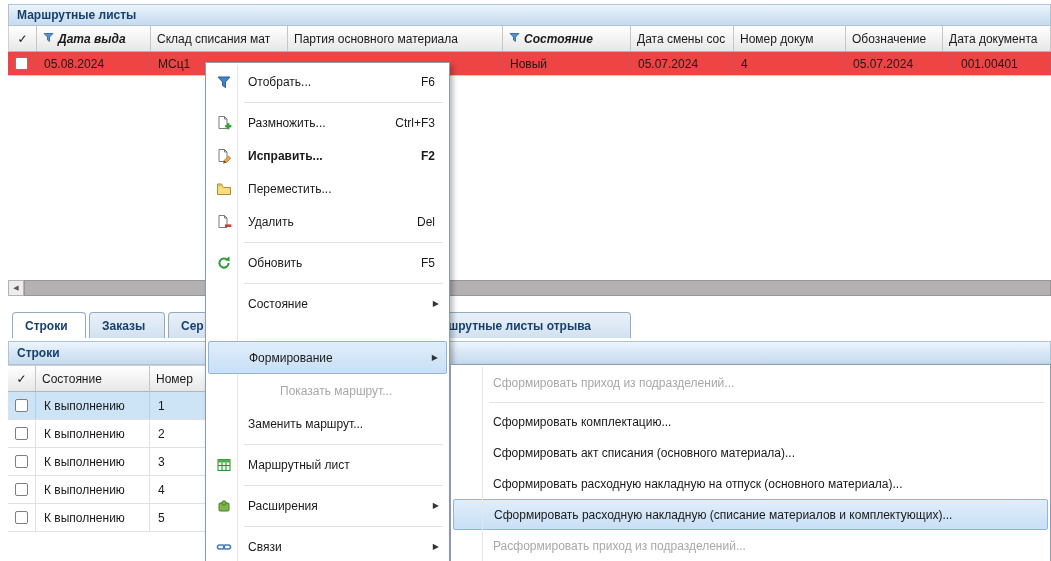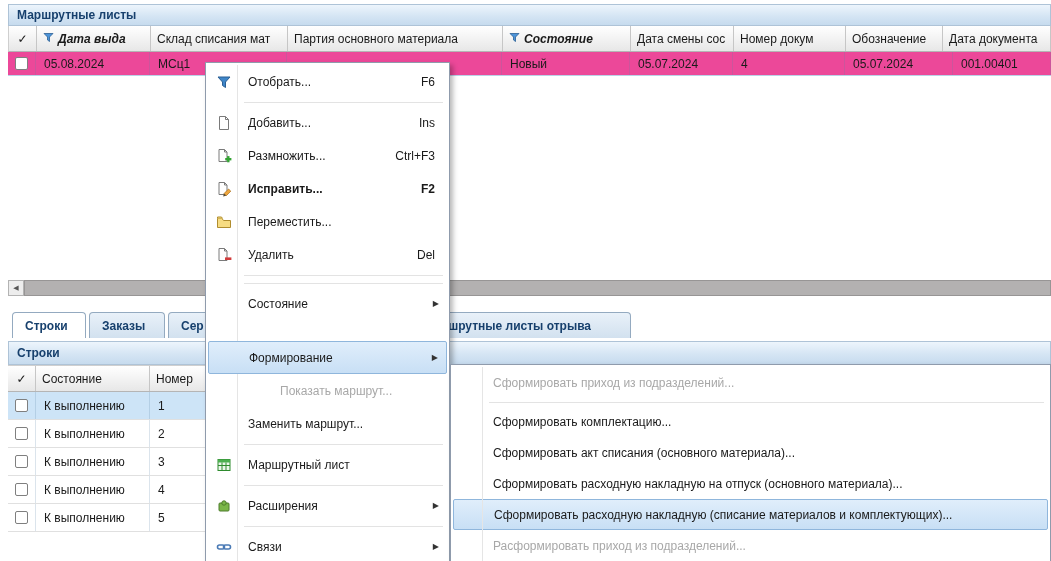--- a/index.html
+++ b/index.html
@@ -12,21 +12,21 @@
     border:1px solid #aec3d7; color:#17406d; font-weight:bold; }
 
   
   .top-panel { position:absolute; left:8px; top:4px; right:0; }
   .grid-header { display:flex; height:26px; background:linear-gradient(180deg,#ffffff,#e7e7e7);
     border-bottom:1px solid #b5b5b5; border-left:1px solid #cfcfcf; }
   .gh-cell { display:flex; align-items:center; gap:4px; padding:0 6px; border-right:1px solid #c6c6c6;
     overflow:hidden; white-space:nowrap; }
   .gh-cell.center { justify-content:center; }
   .gh-cell.filtered .lbl { font-style:italic; font-weight:bold; }
-  .grid-row { display:flex; height:24px; background:#ec4899; border-bottom:1px solid #bad2e7; }
+  .grid-row { display:flex; height:24px; background:#ef4444; border-bottom:1px solid #bad2e7; }
   .gr-cell { display:flex; align-items:center; padding:0 8px; border-right:1px solid rgba(90,130,170,.22);
     overflow:hidden; white-space:nowrap; }
   .gr-cell.center { justify-content:center; padding:0; }
   .grid-empty { height:200px; background:#fff; }
   .c0{width:28px;} .c1{width:114px;} .c2{width:137px;} .c3{width:215px;} .c4{width:128px;}
   .c5{width:103px;} .c6{width:112px;} .c7{width:108px;} .c8{flex:1;}
 
   .cb { width:13px; height:13px; background:#fff; border:1px solid #7f7f7f; border-radius:2px; display:inline-block; }
 
   
@@ -228,30 +228,20 @@
           <svg width="16" height="16" viewBox="0 0 16 16">
             <polygon points="2,3 14,3 9.5,8 9.5,13.5 6.5,11.5 6.5,8" fill="#3f86c9" stroke="#2b5f94" stroke-width="1"></polygon>
           </svg>
         </span>
       <span class="lbl">Отобрать...</span>
       <span class="sc">F6</span>
     </div>
 
     <div class="msep"></div>
 
-    <div class="mi">
-      <span class="ico">
-          <svg width="16" height="16" viewBox="0 0 16 16">
-            <path d="M3.5 1.5h6l3 3v10h-9z" fill="#fff" stroke="#7a7a7a"></path>
-            <path d="M9.5 1.5v3h3" fill="none" stroke="#7a7a7a"></path>
-          </svg>
-        </span>
-      <span class="lbl">Добавить...</span>
-      <span class="sc">Ins</span>
-    </div>
 
     <div class="mi">
       <span class="ico">
           <svg width="16" height="16" viewBox="0 0 16 16">
             <path d="M3 1.5h5.5l2.5 2.5v9.5H3z" fill="#fff" stroke="#7a7a7a"></path>
             <path d="M8.5 1.5v2.5H11" fill="none" stroke="#7a7a7a"></path>
             <g fill="#35a435">
               <rect x="9.2" y="10" width="6.2" height="2.4"></rect>
               <rect x="11.1" y="8.1" width="2.4" height="6.2"></rect>
             </g>
@@ -291,20 +281,30 @@
             <path d="M8.5 1.5v2.5H11" fill="none" stroke="#7a7a7a"></path>
             <rect x="9" y="10.4" width="6.4" height="2.6" fill="#d23c3c"></rect>
           </svg>
         </span>
       <span class="lbl">Удалить</span>
       <span class="sc">Del</span>
     </div>
 
     <div class="msep"></div>
 
+    <div class="mi">
+      <span class="ico">
+          <svg width="16" height="16" viewBox="0 0 16 16">
+            <path d="M12.6 8a4.6 4.6 0 1 1-1.4-3.3" fill="none" stroke="#2f9e38" stroke-width="2"></path>
+            <polygon points="13.2,1.2 13.8,6.2 9.2,5.2" fill="#2f9e38"></polygon>
+          </svg>
+        </span>
+      <span class="lbl">Обновить</span>
+      <span class="sc">F5</span>
+    </div>
 
     <div class="msep"></div>
 
     <div class="mi">
       <span class="lbl">Состояние</span>
       <span class="arr">▶</span>
     </div>
 
     <div class="mi hl">
       <span class="lbl">Формирование</span>

